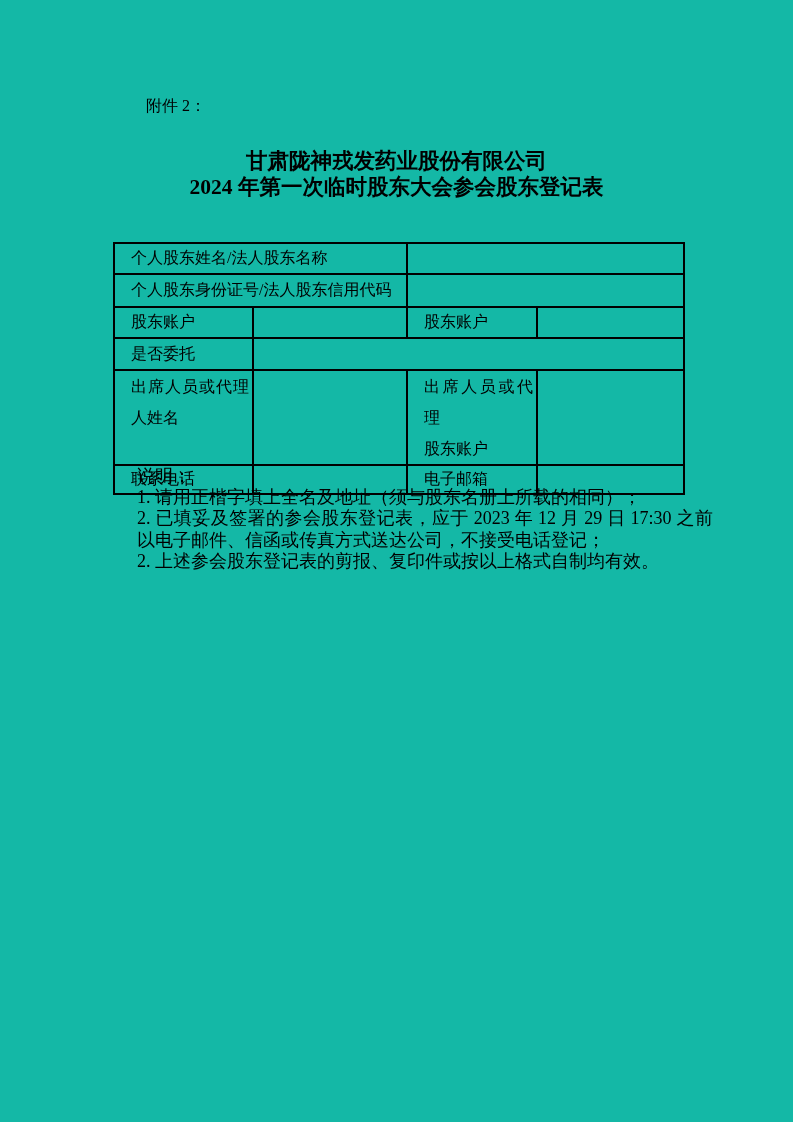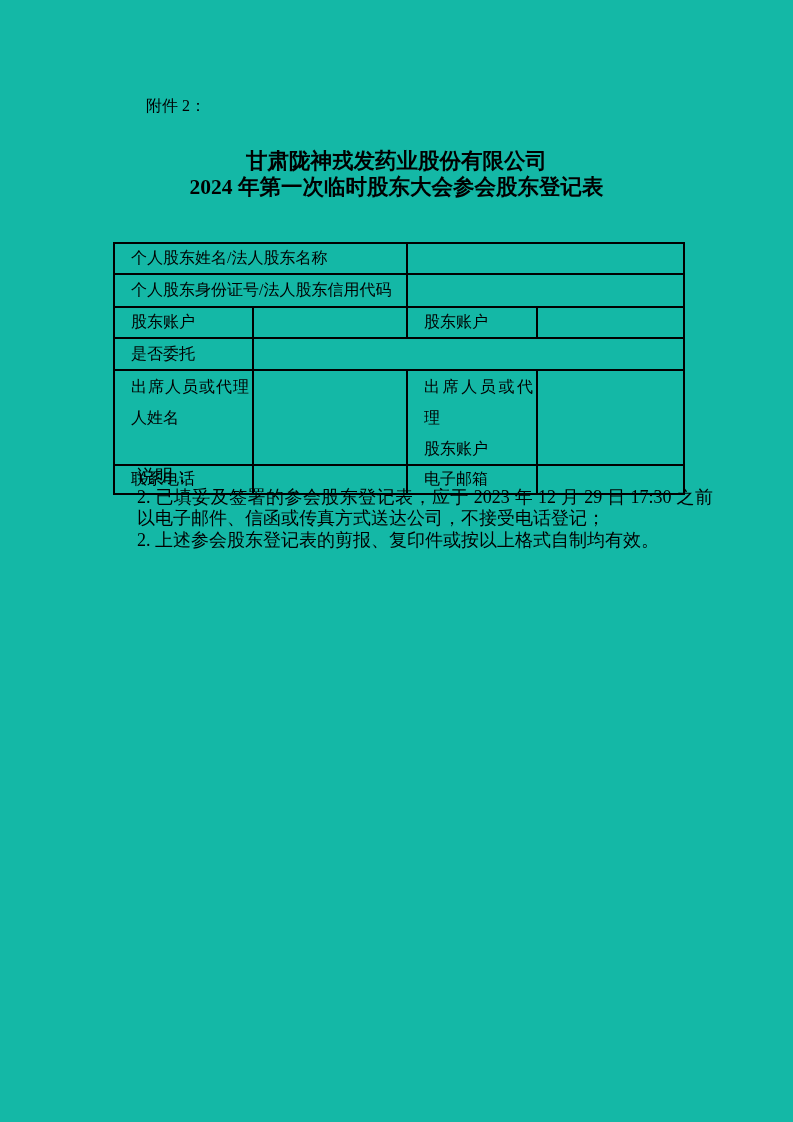--- a/index.html
+++ b/index.html
@@ -130,17 +130,18 @@
         <td>联系电话</td>
         <td></td>
         <td>电子邮箱</td>
         <td></td>
       </tr>
     </tbody>
   </table>
 
   <div class="notes">
     <div>说明：</div>
+    <div>1. 请用正楷字填上全名及地址（须与股东名册上所载的相同）；</div>
     <div>2. 已填妥及签署的参会股东登记表，应于 2023 年 12 月 29 日 17:30 之前以电子邮件、信函或传真方式送达公司，不接受电话登记；</div>
     <div>2. 上述参会股东登记表的剪报、复印件或按以上格式自制均有效。</div>
   </div>
 
 </div>
 
 </body></html>

